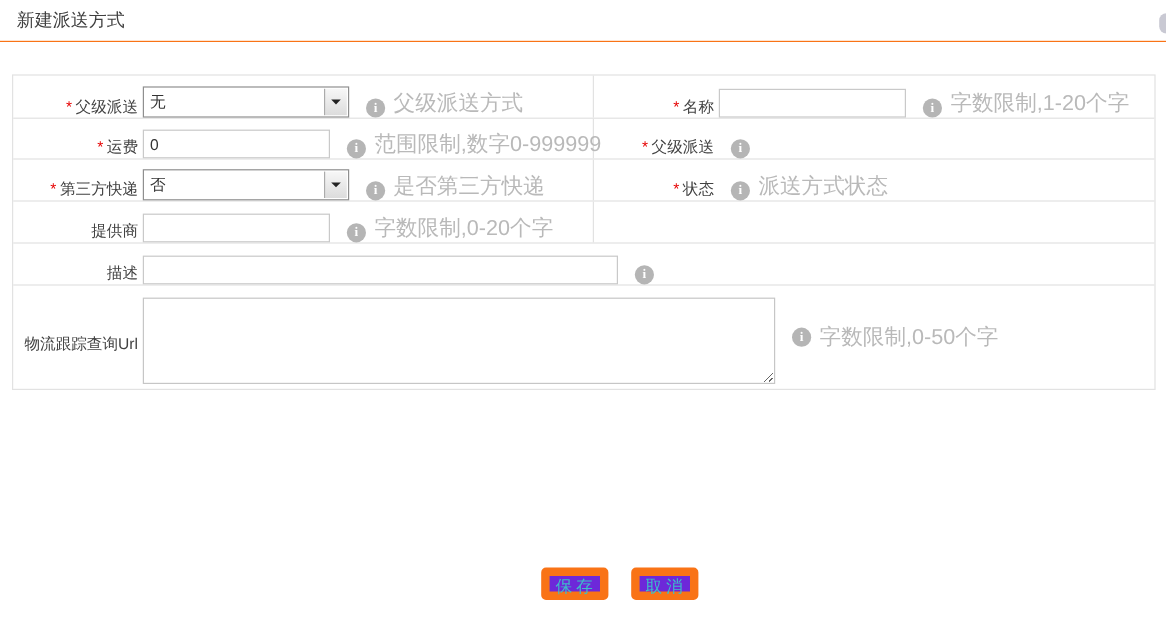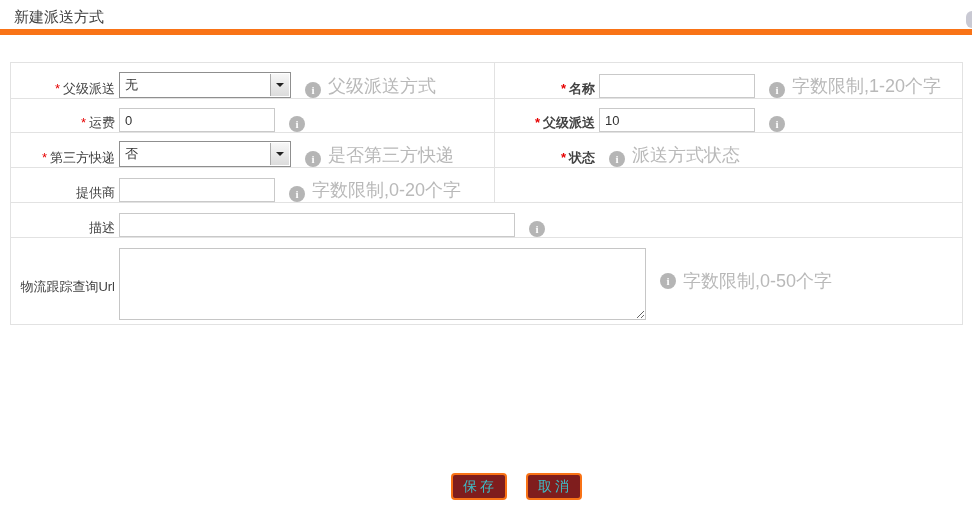--- a/index.html
+++ b/index.html
@@ -1,32 +1,32 @@
 <!DOCTYPE html>
 <html><head>
 <meta charset="utf-8">
 <style>
   * { margin:0; padding:0; box-sizing:border-box; }
   html,body { width:972px; height:520px; background:#fff; overflow:hidden;
     font-family:"Liberation Sans", sans-serif; }
-  .header { position:relative; height:35px; border-bottom:6px solid #f97316; }
+  .header { position:relative; height:35px; border-bottom:1px solid #f97316; }
   .page-title { position:absolute; left:14px; top:8px; font-size:15px; color:#3f3f3f; }
   .edge-widget { position:absolute; right:0; top:11px; width:6px; height:17px;
     background:#c9c9d3; border-radius:9px 0 0 9px; }
 
   .form-table { margin:27px 8px 0 10px; width:953px; border:1px solid #e2e2e2; }
   .row { display:flex; border-bottom:1px solid #e2e2e2; }
   .row:last-child { border-bottom:none; }
   .r1{height:36px} .r2{height:34px} .r3{height:35px} .r4{height:35px} .r5{height:35px} .r6{height:86px}
   .cell { display:flex; align-items:flex-end; }
   .cell.left { width:484px; border-right:1px solid #e2e2e2; }
   .cell.right { flex:1; }
   .cell.full { flex:1; }
   .lbl { width:104px; text-align:right; font-size:13px; color:#424242; flex:0 0 auto; }
-  .lbl-r { width:100px; text-align:right; font-size:13px; color:#424242; flex:0 0 auto;font-weight:bold; }
+  .lbl-r { width:100px; text-align:right; font-size:13px; color:#424242; flex:0 0 auto; }
   .req { color:#e60000; margin-right:3px; font-size:13px; }
   .txt { height:24px; width:156px; border:1px solid #c9c9c9; margin-left:4px;
     padding:0 5px; font-size:13px; color:#333; font-family:"Liberation Sans",sans-serif; outline:none; }
   .txt.wide { width:396px; }
   .sel { position:relative; width:172px; height:26px; border:1px solid #8f8f8f; background:#fff;
     margin-left:4px; display:flex; align-items:center; padding-left:5px; font-size:13px; color:#333; cursor:default; }
   .sel-btn { position:absolute; right:1px; top:1px; bottom:1px; width:19px;
     background:linear-gradient(#f7f7f7,#dcdcdc); border-left:1px solid #ababab;
     display:flex; align-items:center; justify-content:center; }
   .arrow { width:0; height:0; border-left:4px solid transparent; border-right:4px solid transparent;
@@ -35,21 +35,21 @@
     width:16px; height:16px; border-radius:50%; background:#b5b5b5; color:#fff;
     font-size:11px; font-weight:bold; font-family:"Liberation Serif",serif; margin-left:14px; }
   .hint { font-size:18px; color:#b9b9b9; margin-left:7px; white-space:nowrap; }
   .ta-row { align-items:center; }
   .ta-lbl { padding-top:11px; text-align:right; width:104px; font-size:13px; color:#424242; flex:0 0 auto; }
   textarea.ta { width:527px; height:72px; margin:6px 0 0 4px; border:1px solid #c6c6c6;
     resize:both; font-family:"Liberation Sans",sans-serif; font-size:13px; color:#333; outline:none; }
   .ta-side { display:flex; align-items:center; align-self:center; }
 
   .actions { margin-top:148px; display:flex; justify-content:center; gap:19px; padding-left:60px; }
-  .btn { width:56px; height:27px; background:#7f1d1d; border:2px solid #f97316; border-radius:4px;
+  .btn { width:56px; height:27px; background:#6d28d9; border:7px solid #f97316; border-radius:4px;
     color:#3cbec9; font-size:14px; font-family:"Liberation Sans",sans-serif;
     letter-spacing:3px; text-indent:3px; cursor:pointer; }
 </style>
 </head>
 <body>
 
 <div class="header">
   <div class="page-title">新建派送方式</div>
   <div class="edge-widget"></div>
 </div>
@@ -74,24 +74,24 @@
       <span class="info">i</span>
       <span class="hint">字数限制,1-20个字</span>
     </div>
   </div>
 
   <div class="row r2">
     <div class="cell left">
       <div class="lbl"><span class="req">*</span><span>运费</span></div>
       <input class="txt" value="0" style="">
       <span class="info">i</span>
+      <span class="hint">范围限制,数字0-999999</span>
     </div>
     <div class="cell right">
       <div class="lbl-r"><span class="req">*</span><span>父级派送</span></div>
-      <input class="txt" value="10" style="">
       <span class="info">i</span>
     </div>
   </div>
 
   <div class="row r3">
     <div class="cell left">
       <div class="lbl"><span class="req">*</span><span>第三方快递</span></div>
       <div class="sel">
         <span>否</span>
         <span class="sel-btn">

